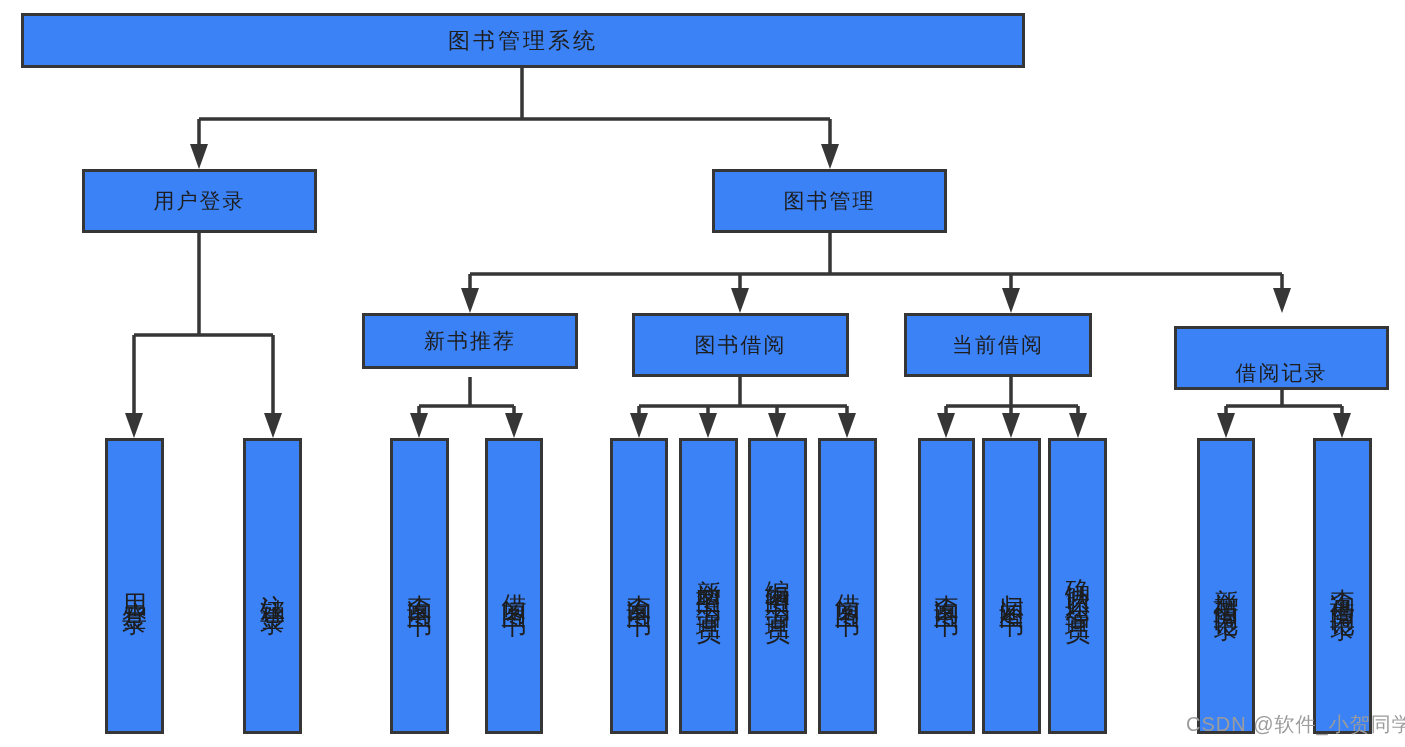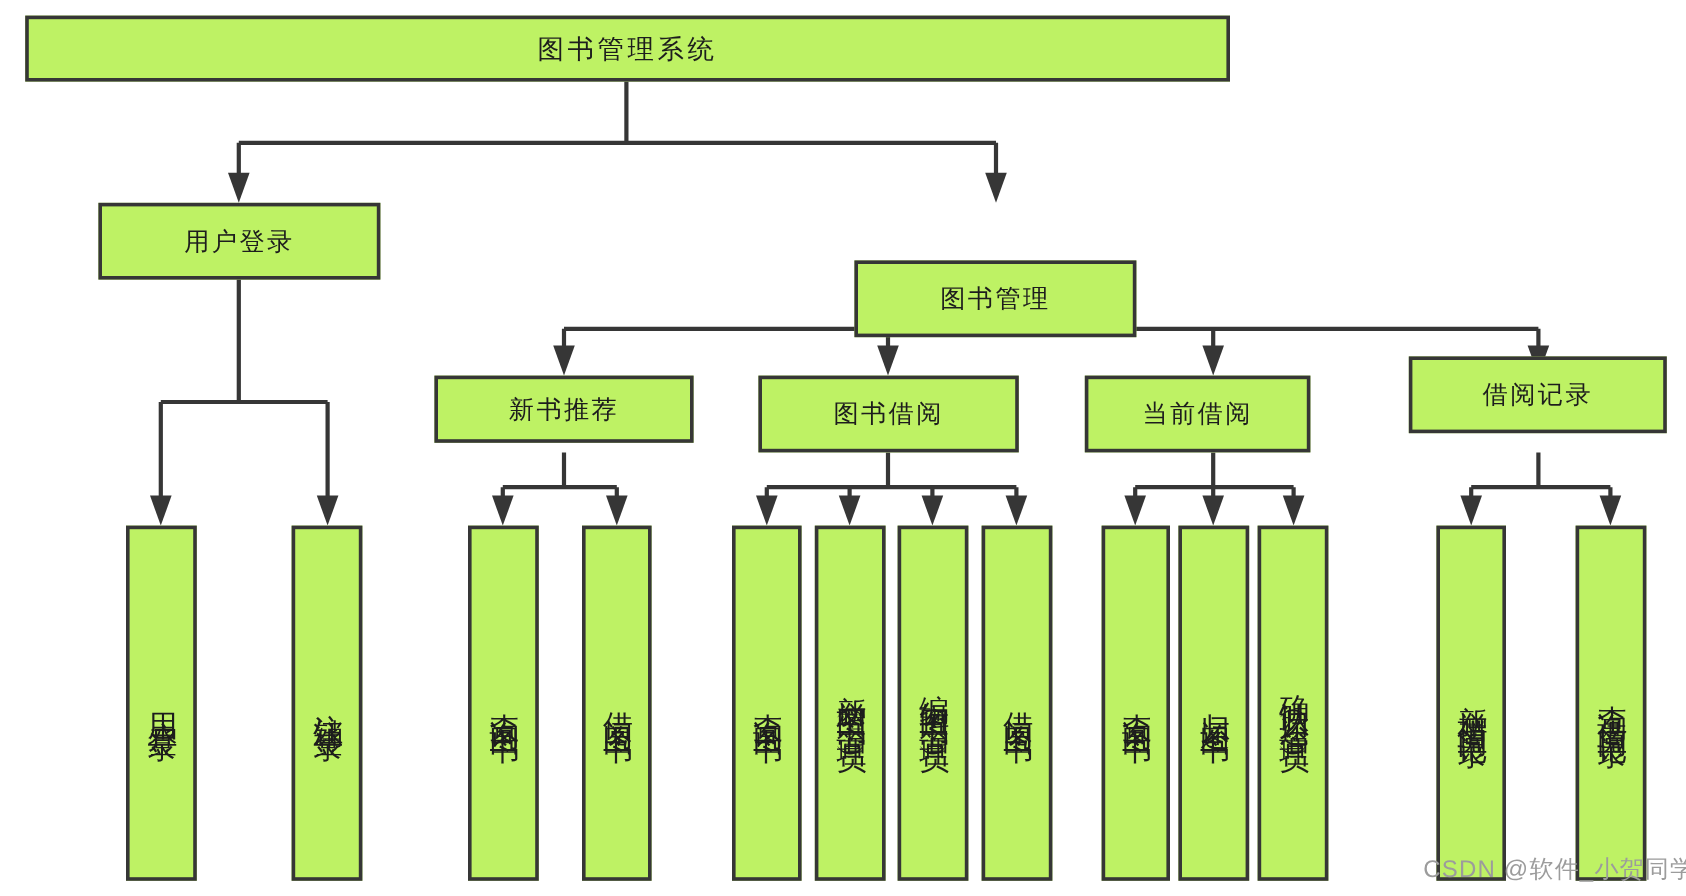--- a/index.html
+++ b/index.html
@@ -14,21 +14,21 @@
   #wires {
     position: absolute;
     left: 0; top: 0;
     width: 1405px; height: 747px;
     z-index: 1;
   }
   .node {
     position: absolute;
     box-sizing: border-box;
     border: 3px solid #363636;
-    background: #bef264;
+    background: #3b82f6;
     display: flex;
     align-items: center;
     justify-content: center;
     color: #1d1d1d;
     z-index: 2;
     white-space: nowrap;
   }
   .root-node  { font-size: 22px; letter-spacing: 3px; }
   .mid-node   { font-size: 21px; letter-spacing: 2px; }
   .leaf-node  { font-size: 25px; }
@@ -89,34 +89,34 @@
     </g>
   </svg>
 
   <div class="node root-node" style="left:21px; top:13px; width:1004px; height:55px;">
     <span>图书管理系统</span>
   </div>
 
   <div class="node mid-node" style="left:82px; top:169px; width:235px; height:64px;">
     <span>用户登录</span>
   </div>
-  <div class="node mid-node" style="left:712px; top:169px; width:235px; height:64px;margin-top:48px;">
+  <div class="node mid-node" style="left:712px; top:169px; width:235px; height:64px;">
     <span>图书管理</span>
   </div>
 
   <div class="node mid-node" style="left:362px; top:313px; width:216px; height:56px;">
     <span>新书推荐</span>
   </div>
   <div class="node mid-node" style="left:632px; top:313px; width:217px; height:64px;text-align:right;">
     <span>图书借阅</span>
   </div>
   <div class="node mid-node" style="left:904px; top:313px; width:188px; height:64px;">
     <span>当前借阅</span>
   </div>
-  <div class="node mid-node" style="left:1174px; top:297px; width:215px; height:64px;">
+  <div class="node mid-node" style="left:1174px; top:326px; width:215px; height:64px;align-items:flex-end;">
     <span>借阅记录</span>
   </div>
 
   <div class="node leaf-node" style="left:105px; top:438px; width:59px; height:296px;">
     <span class="vtext">用户登录</span>
   </div>
   <div class="node leaf-node" style="left:243px; top:438px; width:59px; height:296px;">
     <span class="vtext">注销登录</span>
   </div>
 

